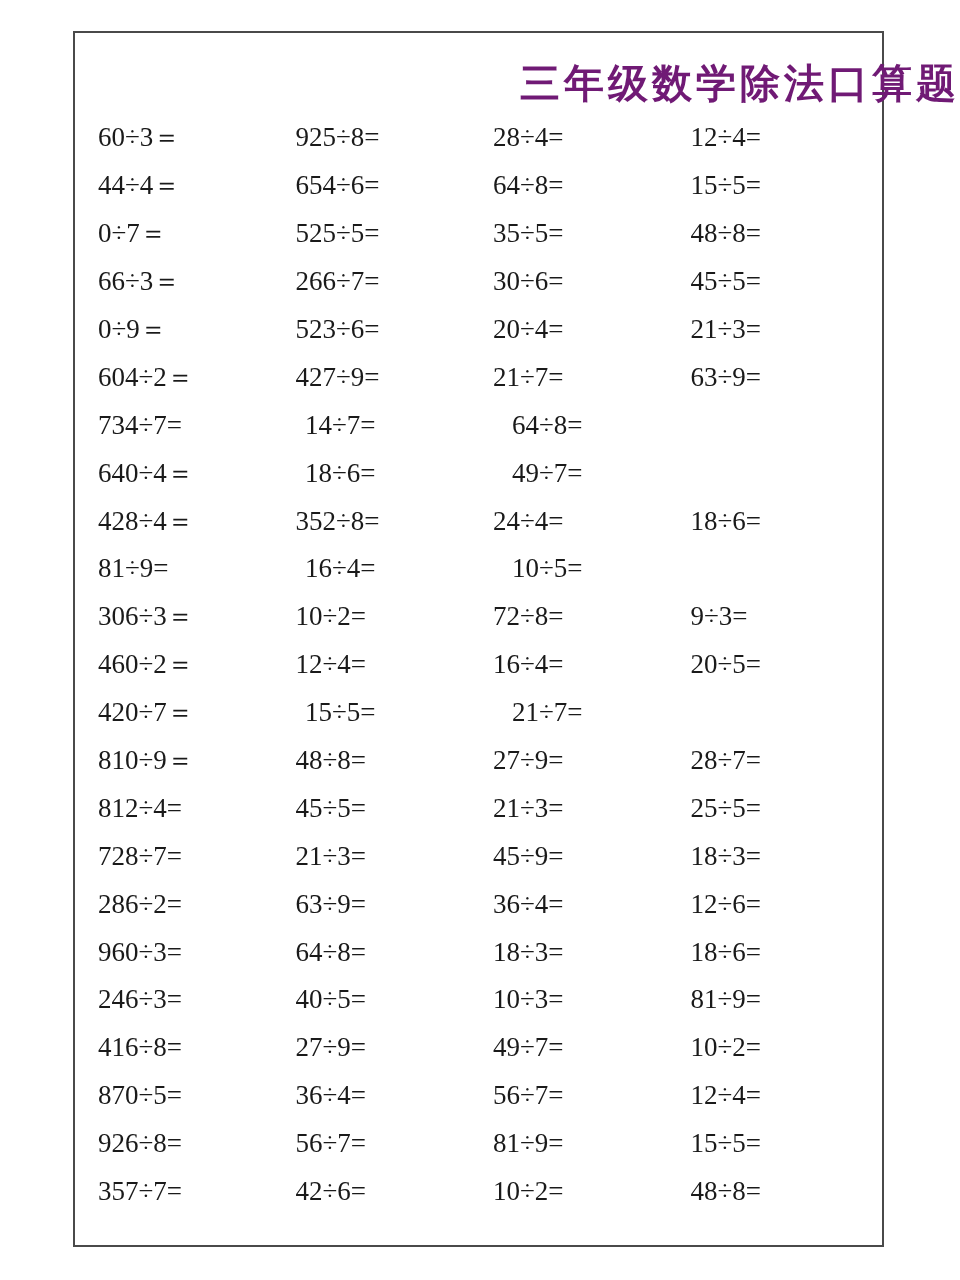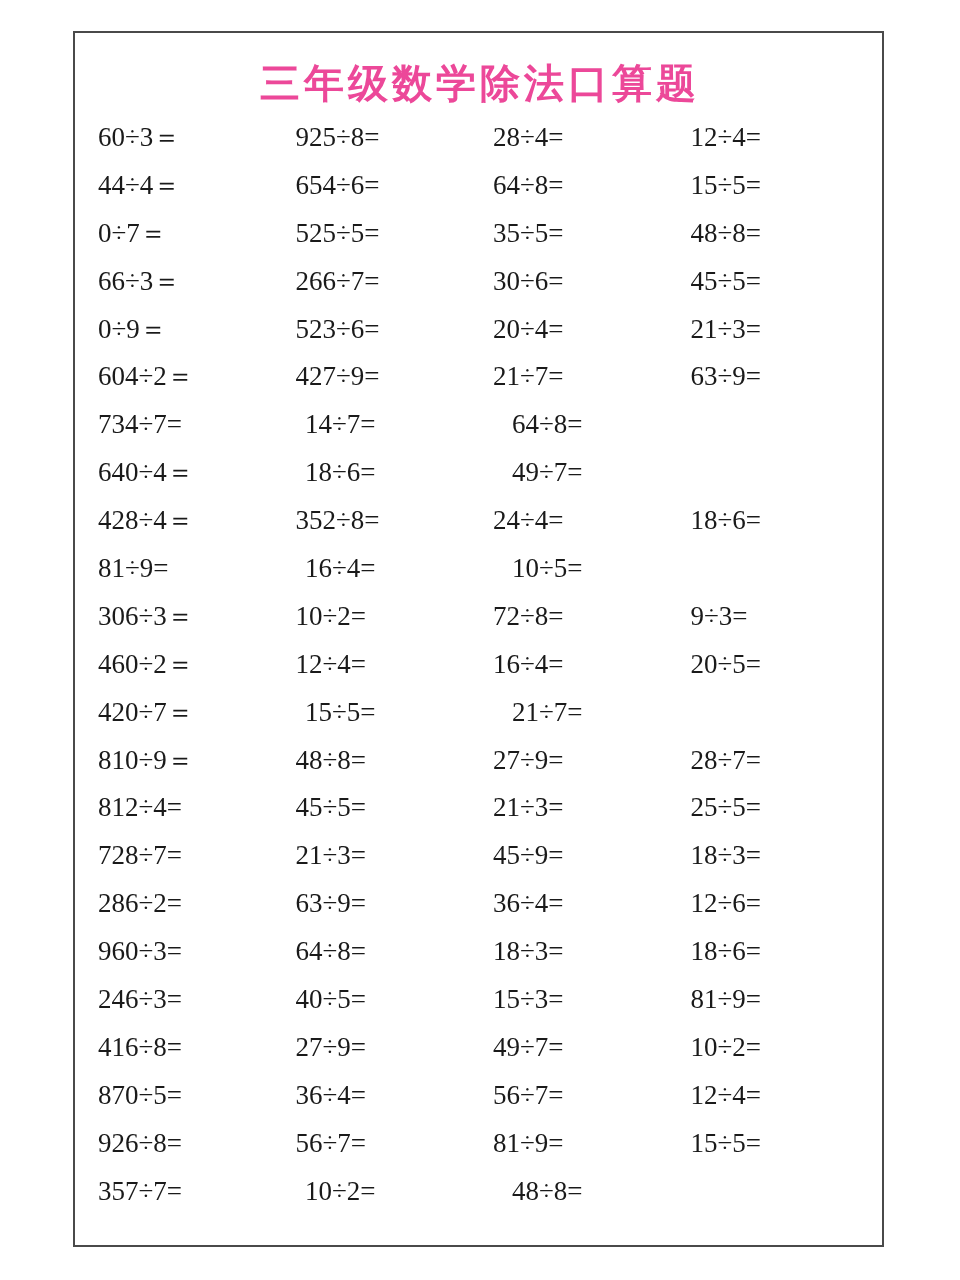--- a/index.html
+++ b/index.html
@@ -21,37 +21,38 @@
       height: 1216px;
       border: 2px solid #4a4a4a;
       box-sizing: border-box;
       background: #ffffff;
     }
     .title {
       position: absolute;
       left: 0;
       right: 0;
       top: 58px;
-      text-align: center;
+      text-align: right;
       font-family: "DejaVu Serif", "Liberation Serif", serif;
       font-weight: bold;
       font-size: 40px;
       letter-spacing: 4px;
-      color: #ec4899;
+      color: #701a75;
       line-height: 50px;
     }
     .grid {
       position: absolute;
       left: 98px;
       top: 114px;
       width: 790px;
     }
     .row {
       display: flex;
       height: 47.9px;
+      align-items: center;
     }
     .cell {
       width: 207px;
       font-family: "Liberation Serif", "DejaVu Serif", serif;
       font-size: 27px;
       color: #1a1a1a;
       white-space: nowrap;
       line-height: 47px;
     }
   </style>
@@ -163,21 +164,21 @@
     </div>
     <div class="row">
       <div class="cell">960÷3=</div>
       <div class="cell">64÷8=</div>
       <div class="cell">18÷3=</div>
       <div class="cell">18÷6=</div>
     </div>
     <div class="row">
       <div class="cell">246÷3=</div>
       <div class="cell">40÷5=</div>
-      <div class="cell">15÷3=</div>
+      <div class="cell">10÷3=</div>
       <div class="cell">81÷9=</div>
     </div>
     <div class="row">
       <div class="cell">416÷8=</div>
       <div class="cell">27÷9=</div>
       <div class="cell">49÷7=</div>
       <div class="cell">10÷2=</div>
     </div>
     <div class="row">
       <div class="cell">870÷5=</div>
@@ -186,16 +187,17 @@
       <div class="cell">12÷4=</div>
     </div>
     <div class="row">
       <div class="cell">926÷8=</div>
       <div class="cell">56÷7=</div>
       <div class="cell">81÷9=</div>
       <div class="cell">15÷5=</div>
     </div>
     <div class="row">
       <div class="cell">357÷7=</div>
+      <div class="cell">42÷6=</div>
       <div class="cell">10÷2=</div>
       <div class="cell">48÷8=</div>
     </div>
   </div>
 
 </body></html>

